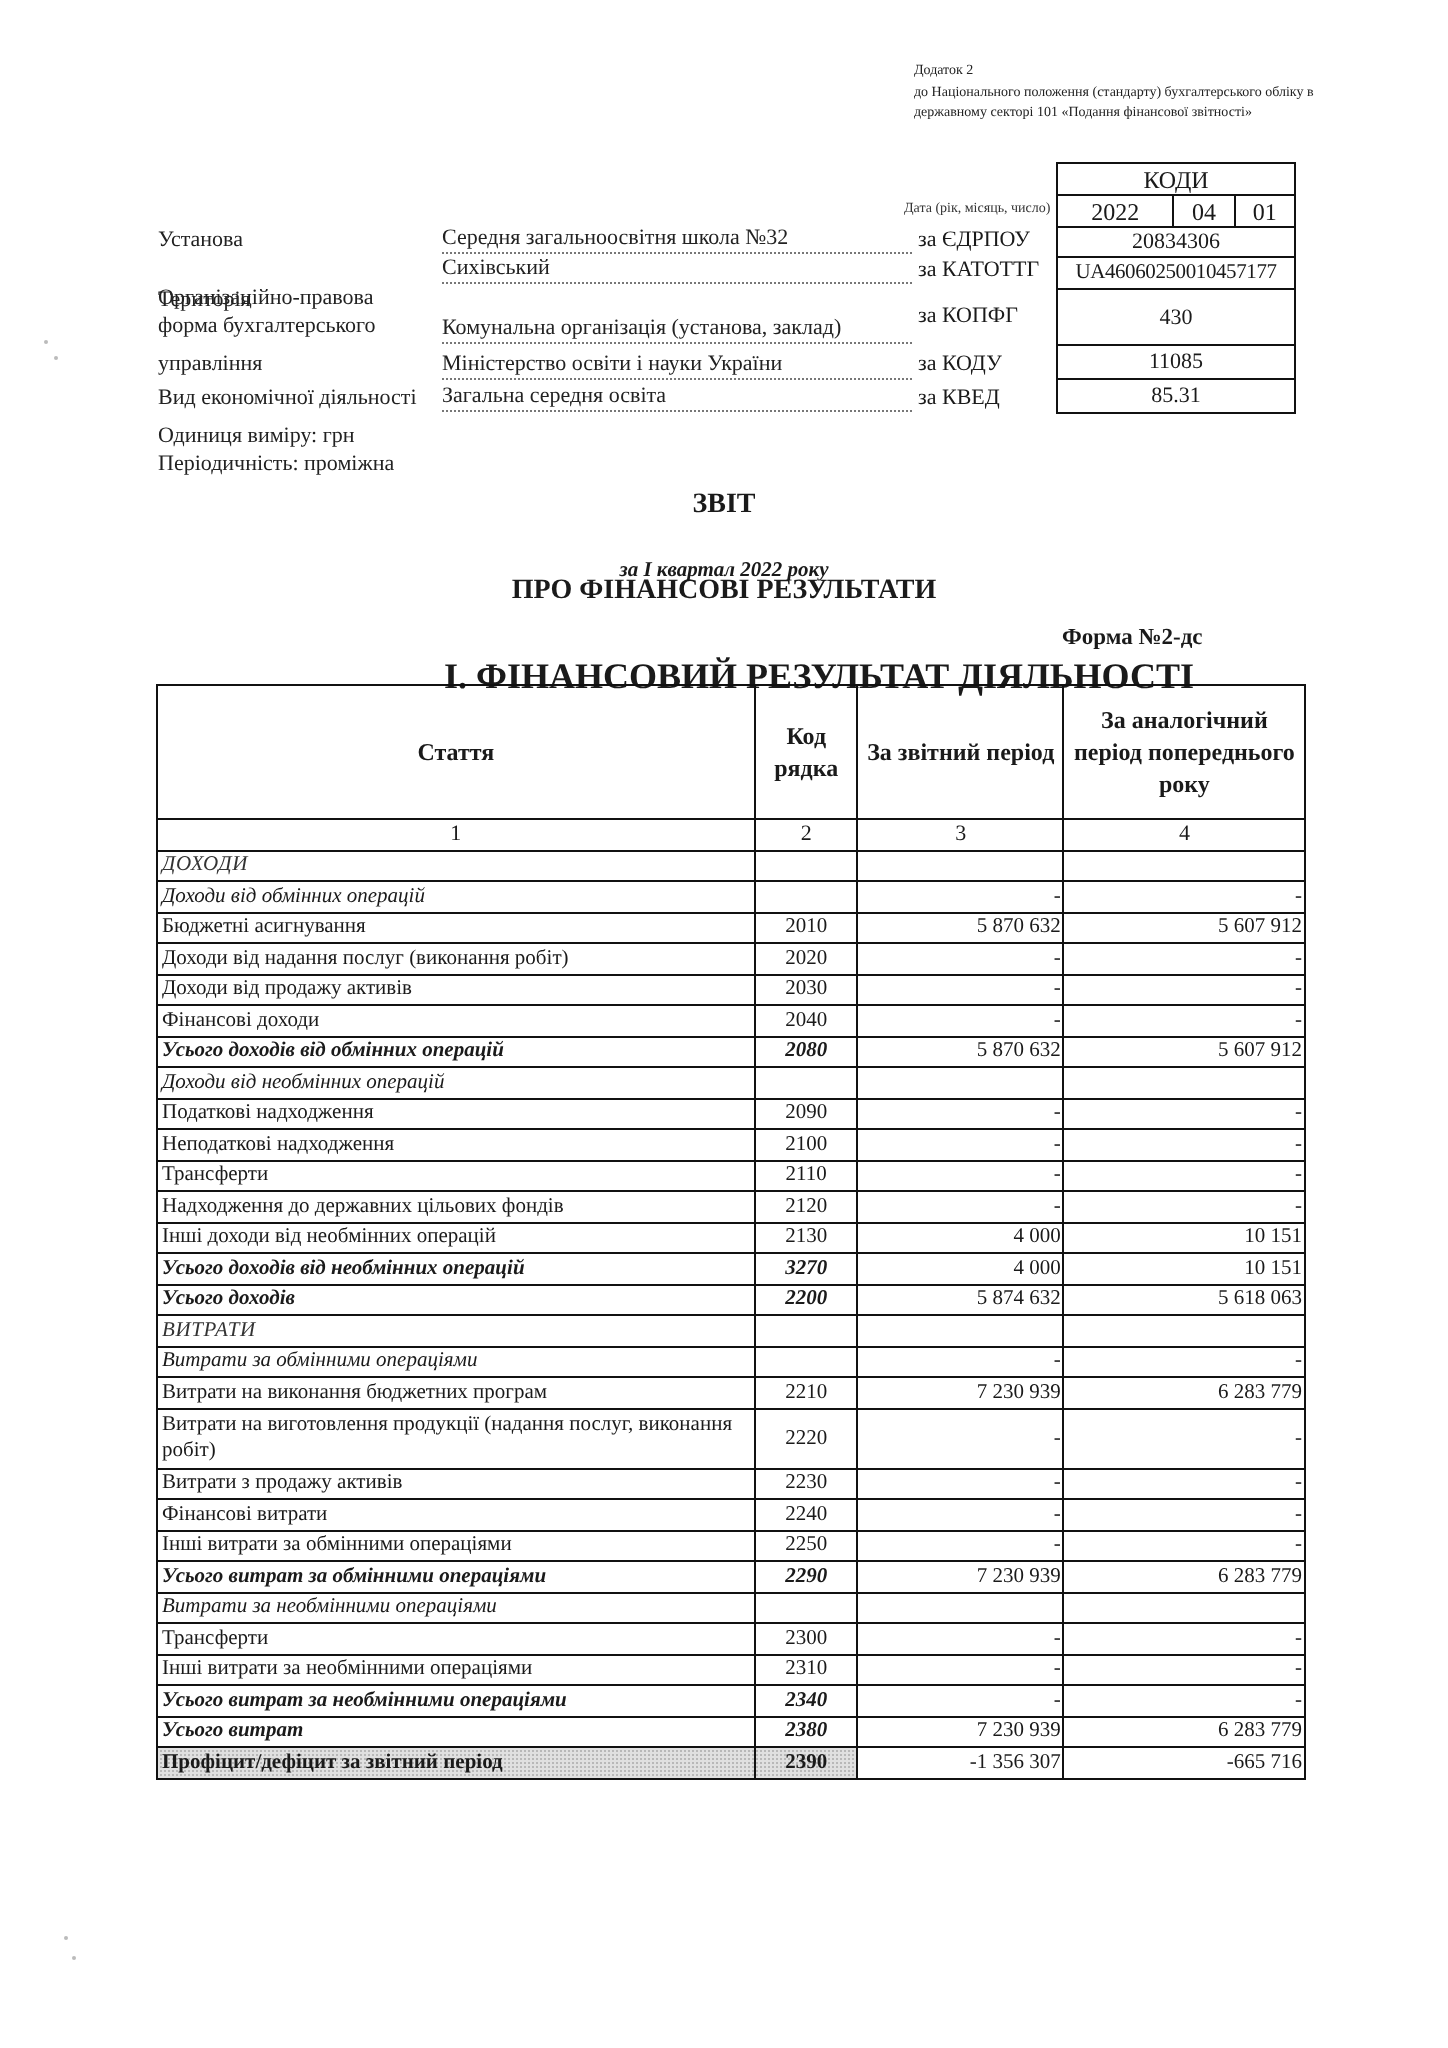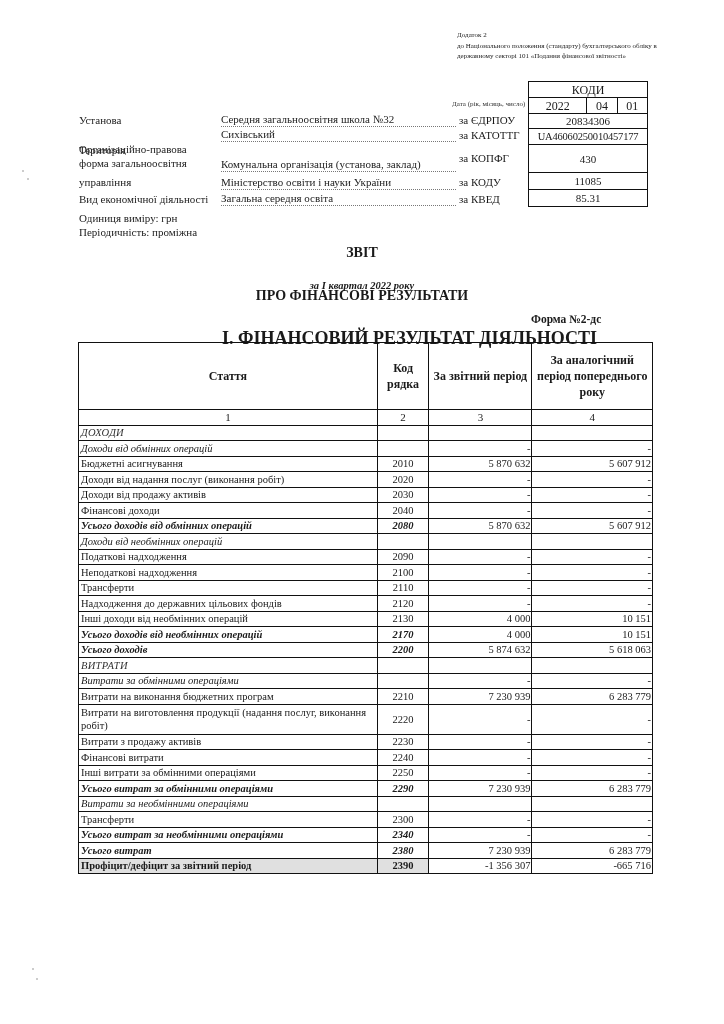--- a/index.html
+++ b/index.html
@@ -101,21 +101,21 @@
 <div class="abs code-label" style="top:129px">за КАТОТТГ</div>
 <div class="abs code-label" style="top:152px">за КОПФГ</div>
 <div class="abs code-label" style="top:176px">за КОДУ</div>
 <div class="abs code-label" style="top:193px">за КВЕД</div>
 
 <div class="abs info-label" style="top:114px">Установа</div>
 <div class="abs info-value" style="top:113px">Середня загальноосвітня школа №32</div>
 <div class="abs info-label" style="top:144px">Територія</div>
 <div class="abs info-value" style="top:128px">Сихівський</div>
 <div class="abs info-label" style="top:143px">Організаційно-правова</div>
-<div class="abs info-label" style="top:157px">форма загальноосвітня</div>
+<div class="abs info-label" style="top:157px">форма бухгалтерського</div>
 <div class="abs info-value" style="top:158px">Комунальна організація (установа, заклад)</div>
 <div class="abs info-label" style="top:176px">управління</div>
 <div class="abs info-value" style="top:176px">Міністерство освіти і науки України</div>
 <div class="abs info-label" style="top:193px">Вид економічної діяльності</div>
 <div class="abs info-value" style="top:192px">Загальна середня освіта</div>
 <div class="abs info-label" style="top:212px">Одиниця виміру: грн</div>
 <div class="abs info-label" style="top:226px">Періодичність:  проміжна</div>
 
 <div class="abs title t1">ЗВІТ</div>
 <div class="abs title t2">ПРО ФІНАНСОВІ РЕЗУЛЬТАТИ</div>
@@ -218,21 +218,21 @@
         <td class="val">-</td>
       </tr>
       <tr>
         <td class="label">Інші доходи від необмінних операцій</td>
         <td class="code">2130</td>
         <td class="val">4 000</td>
         <td class="val">10 151</td>
       </tr>
       <tr class="total">
         <td class="label">Усього доходів від необмінних операцій</td>
-        <td class="code">2170</td>
+        <td class="code">3270</td>
         <td class="val">4 000</td>
         <td class="val">10 151</td>
       </tr>
       <tr class="total">
         <td class="label">Усього доходів</td>
         <td class="code">2200</td>
         <td class="val">5 874 632</td>
         <td class="val">5 618 063</td>
       </tr>
       <tr class="caps">
@@ -285,20 +285,26 @@
       </tr>
       <tr class="ital">
         <td class="label">Витрати за необмінними операціями</td>
         <td class="code"></td>
         <td class="val"></td>
         <td class="val"></td>
       </tr>
       <tr>
         <td class="label">Трансферти</td>
         <td class="code">2300</td>
+        <td class="val">-</td>
+        <td class="val">-</td>
+      </tr>
+      <tr>
+        <td class="label">Інші витрати за необмінними операціями</td>
+        <td class="code">2310</td>
         <td class="val">-</td>
         <td class="val">-</td>
       </tr>
       <tr class="total">
         <td class="label">Усього витрат за необмінними операціями</td>
         <td class="code">2340</td>
         <td class="val">-</td>
         <td class="val">-</td>
       </tr>
       <tr class="total">

